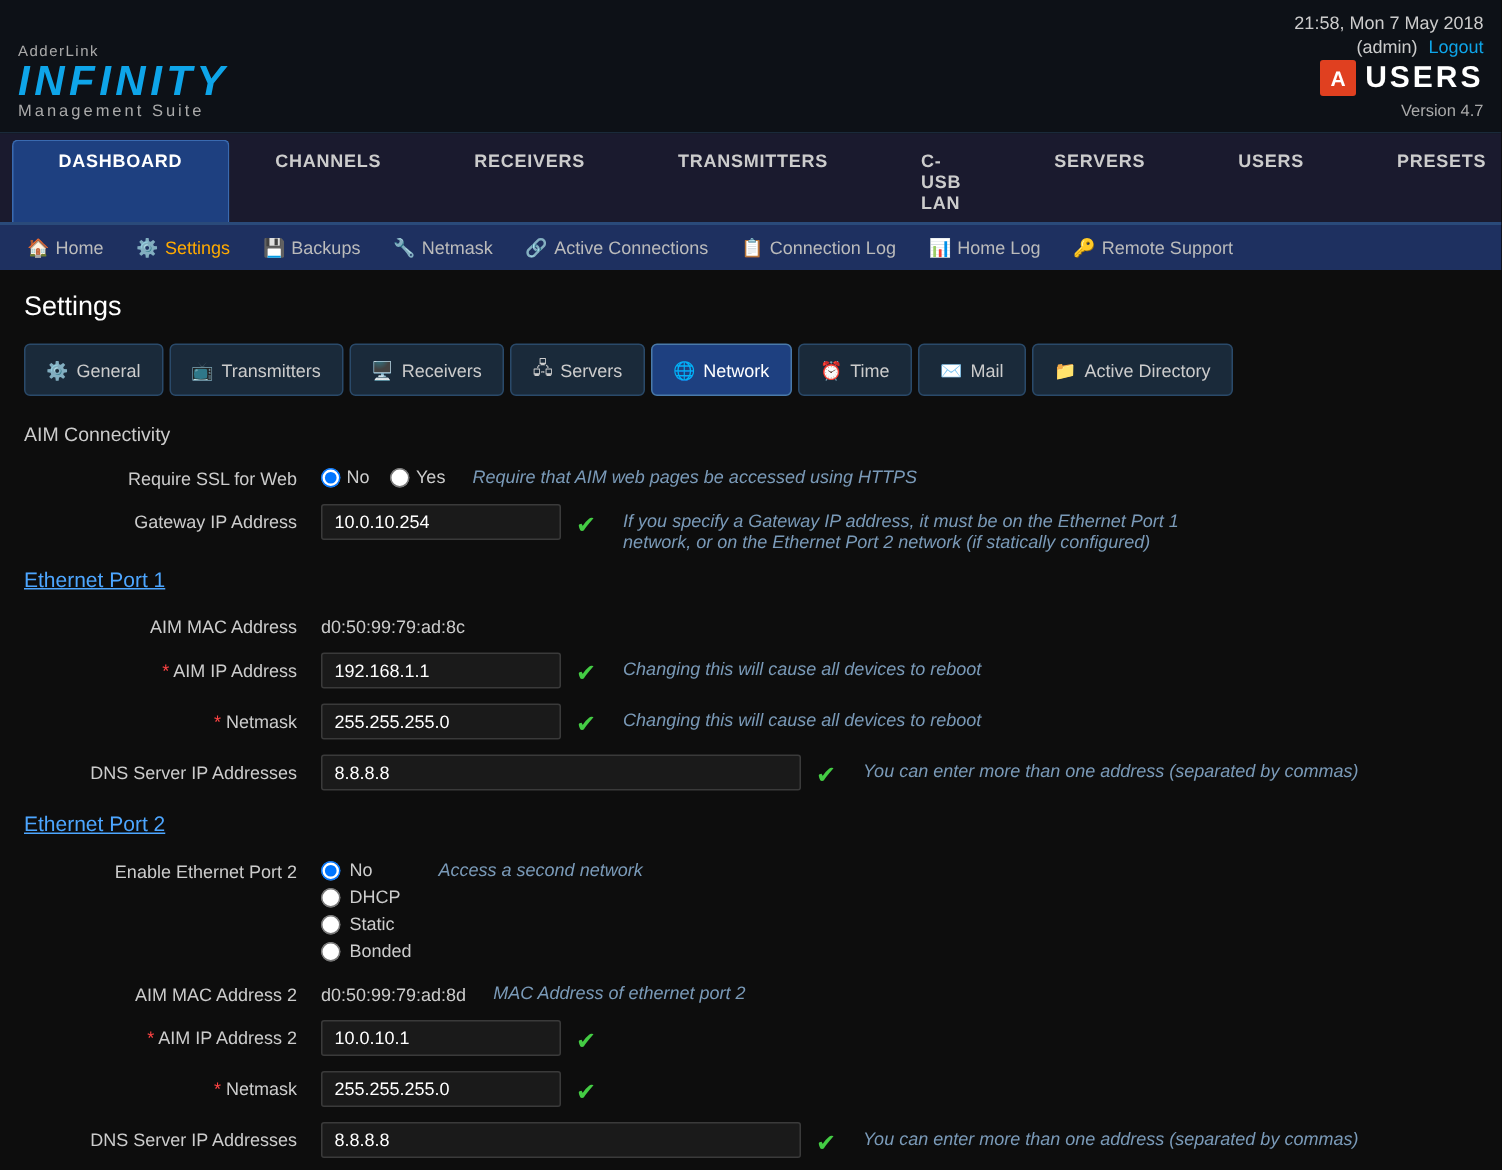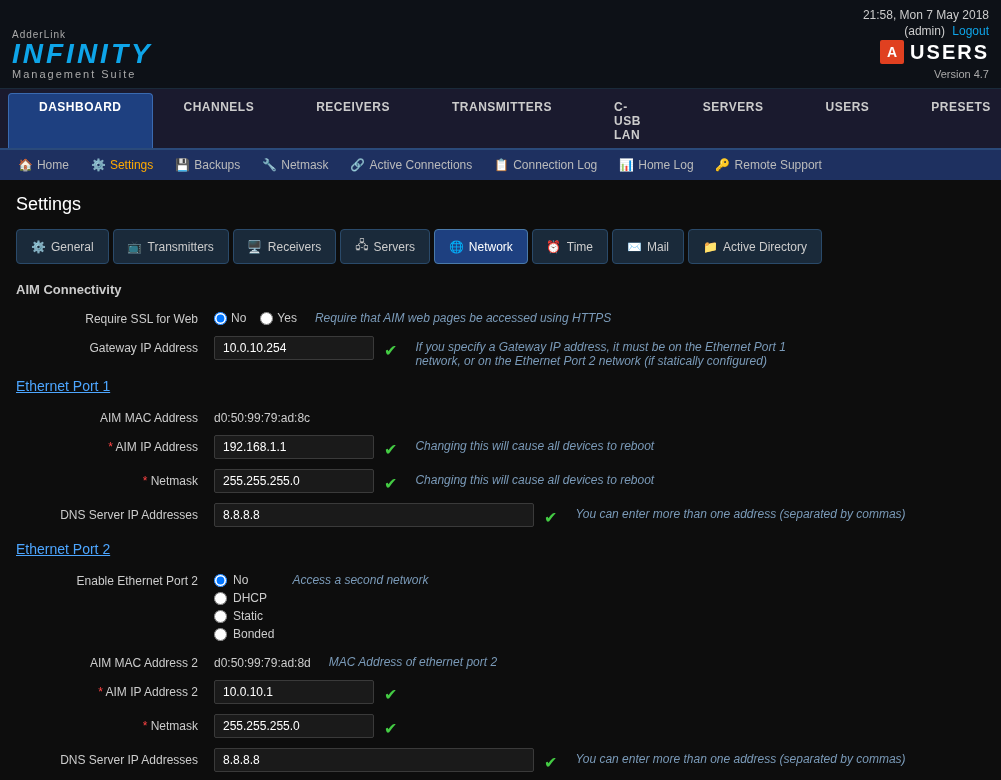--- a/index.html
+++ b/index.html
@@ -28,21 +28,21 @@
     .content { padding: 14px 16px; background: #0d0d0d; min-height: 600px; }
     .page-title { font-size: 18px; color: #fff; margin-bottom: 14px; font-weight: normal; }
 
     
     .settings-tabs { display: flex; gap: 4px; margin-bottom: 18px; flex-wrap: wrap; }
     .settings-tab { padding: 6px 14px; font-size: 12px; color: #ccc; cursor: pointer; background: #1a2a3a; border: 1px solid #2a4a6a; border-radius: 4px; display: flex; align-items: center; gap: 5px; }
     .settings-tab.active { background: #1e4080; color: #fff; border-color: #4a7aaa; }
 
     
     .section-title { font-size: 14px; color: #4da6ff; margin-bottom: 12px; margin-top: 4px; text-decoration: underline; cursor: pointer; }
-    .section-subtitle { font-size: 13px; color: #ccc; margin-bottom: 10px; font-weight: bold; }
+    .section-subtitle { font-size: 13px; color: #ccc; margin-bottom: 10px; font-weight: normal; }
 
     .form-row { display: flex; align-items: flex-start; margin-bottom: 10px; gap: 8px; }
     .form-label { min-width: 190px; text-align: right; color: #ccc; padding-top: 5px; font-size: 12px; padding-right: 8px; }
     .form-input { background: #1a1a1a; border: 1px solid #3a3a3a; color: #fff; padding: 4px 8px; font-size: 12px; border-radius: 2px; width: 160px; }
     .form-input-wide { width: 320px; }
     .check-green { color: #44cc44; font-size: 16px; margin-left: 4px; }
     .help-text { color: #7a9ab8; font-style: italic; font-size: 12px; max-width: 380px; padding-top: 4px; margin-left: 10px; }
 
     .radio-group { display: flex; gap: 14px; align-items: center; padding-top: 4px; }
     .radio-option { display: flex; align-items: center; gap: 4px; font-size: 12px; color: #ccc; cursor: pointer; }

